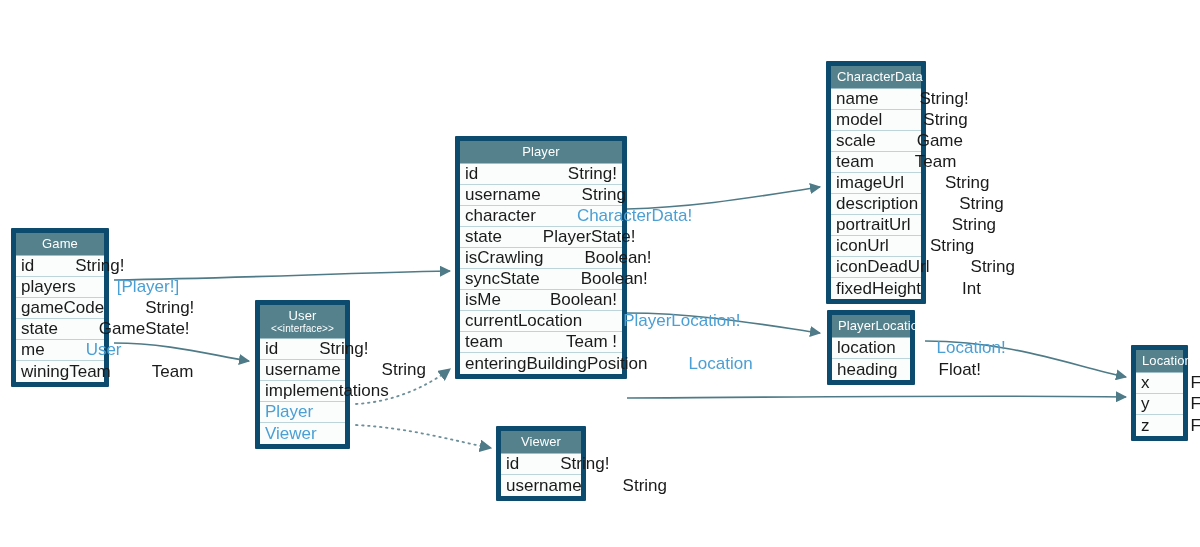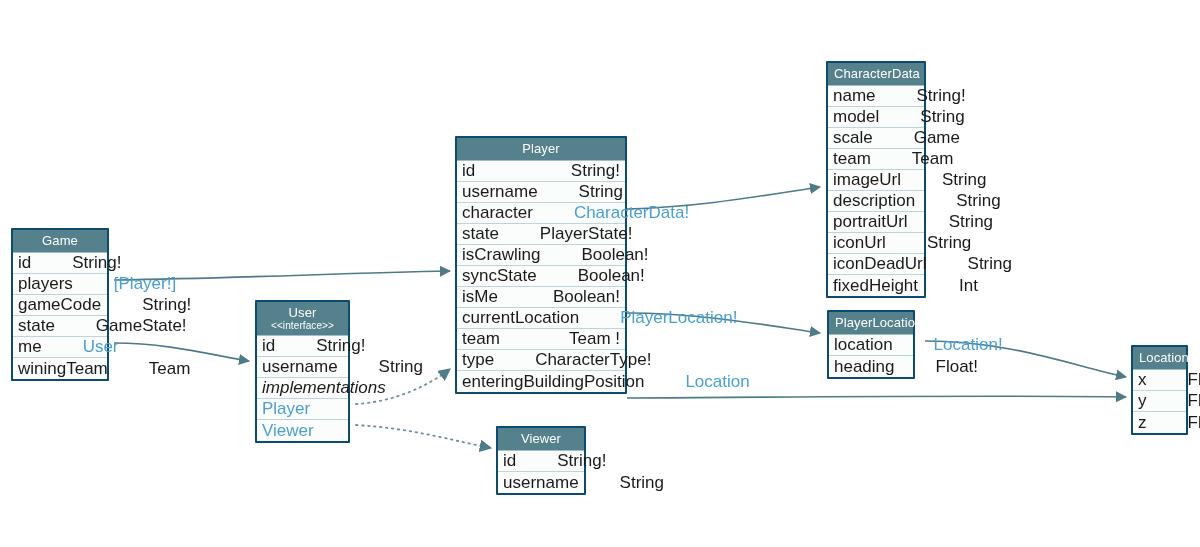--- a/index.html
+++ b/index.html
@@ -21,21 +21,21 @@
     position: absolute;
     left: 0;
     top: 0;
     width: 1200px;
     height: 547px;
     pointer-events: none;
   }
   .entity {
     position: absolute;
     box-sizing: border-box;
-    border: 2px solid #0c4a6e;
+    border: 5px solid #0c4a6e;
     background: #ffffff;
     border-radius: 1px;
   }
   .entity-header {
     background: #54818c;
     color: #ffffff;
     text-align: center;
     font-size: 13px;
     line-height: 14px;
     padding: 4px 6px;
@@ -66,21 +66,20 @@
   }
   .row .fname {
     text-align: left;
     padding-right: 4px;
   }
   .row .ftype {
     text-align: right;
   }
   .row.center {
     justify-content: center;
-    font-style: italic;
   }
   .row.center .fname {
     padding-right: 0;
     text-align: center;
     width: 100%;
   }
   .row.impl-row {
     justify-content: flex-start;
   }
   .type-ref {
@@ -210,24 +209,20 @@
     </div>
     <div class="row">
       <span class="fname">currentLocation</span>
       <span class="ftype type-ref">PlayerLocation!</span>
     </div>
     <div class="row">
       <span class="fname">team</span>
       <span class="ftype">Team !</span>
     </div>
     <div class="row">
-      <span class="fname">type</span>
-      <span class="ftype">CharacterType!</span>
-    </div>
-    <div class="row">
       <span class="fname">enteringBuildingPosition</span>
       <span class="ftype type-ref">Location</span>
     </div>
   </div>
 
   <div class="entity" style="left:496px; top:426px; width:90px;">
     <div class="entity-header">
       <span>Viewer</span>
     </div>
     <div class="row">

